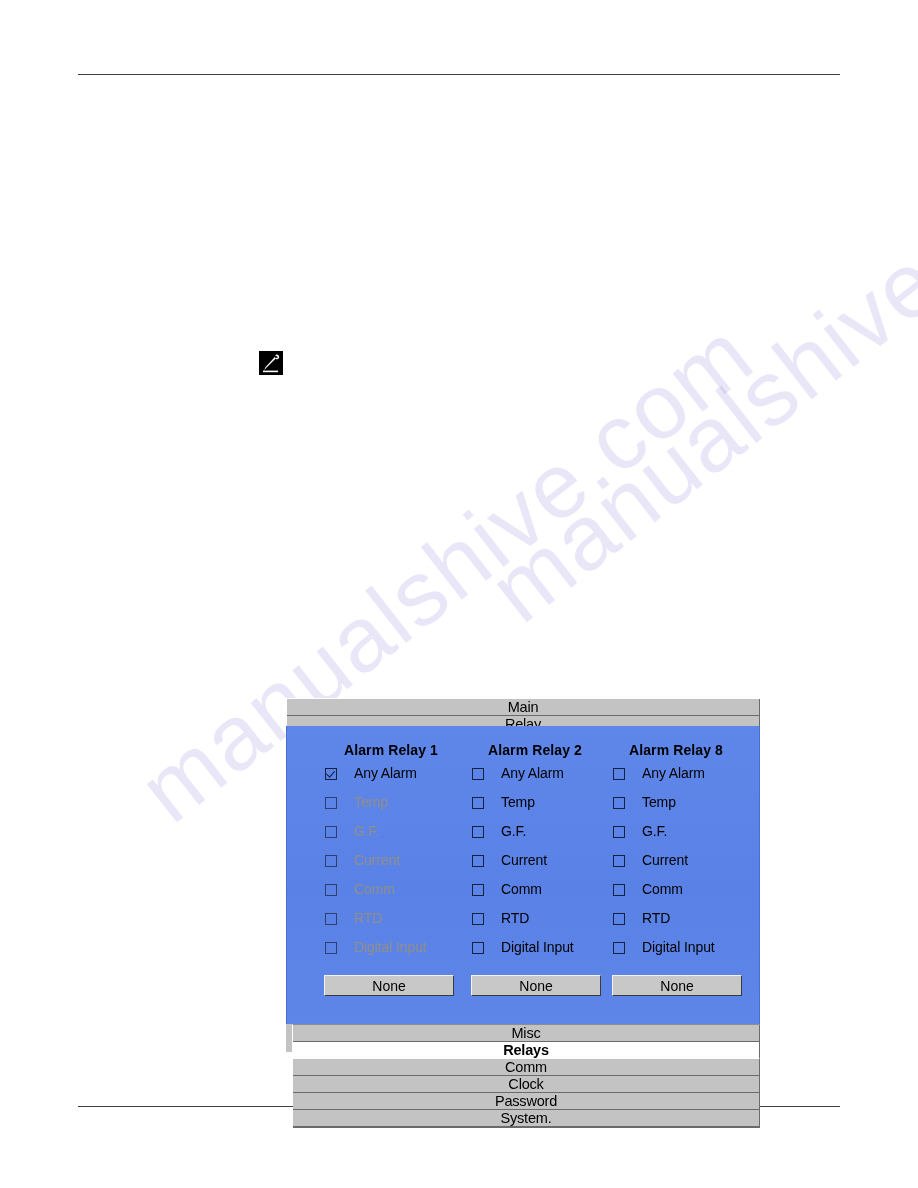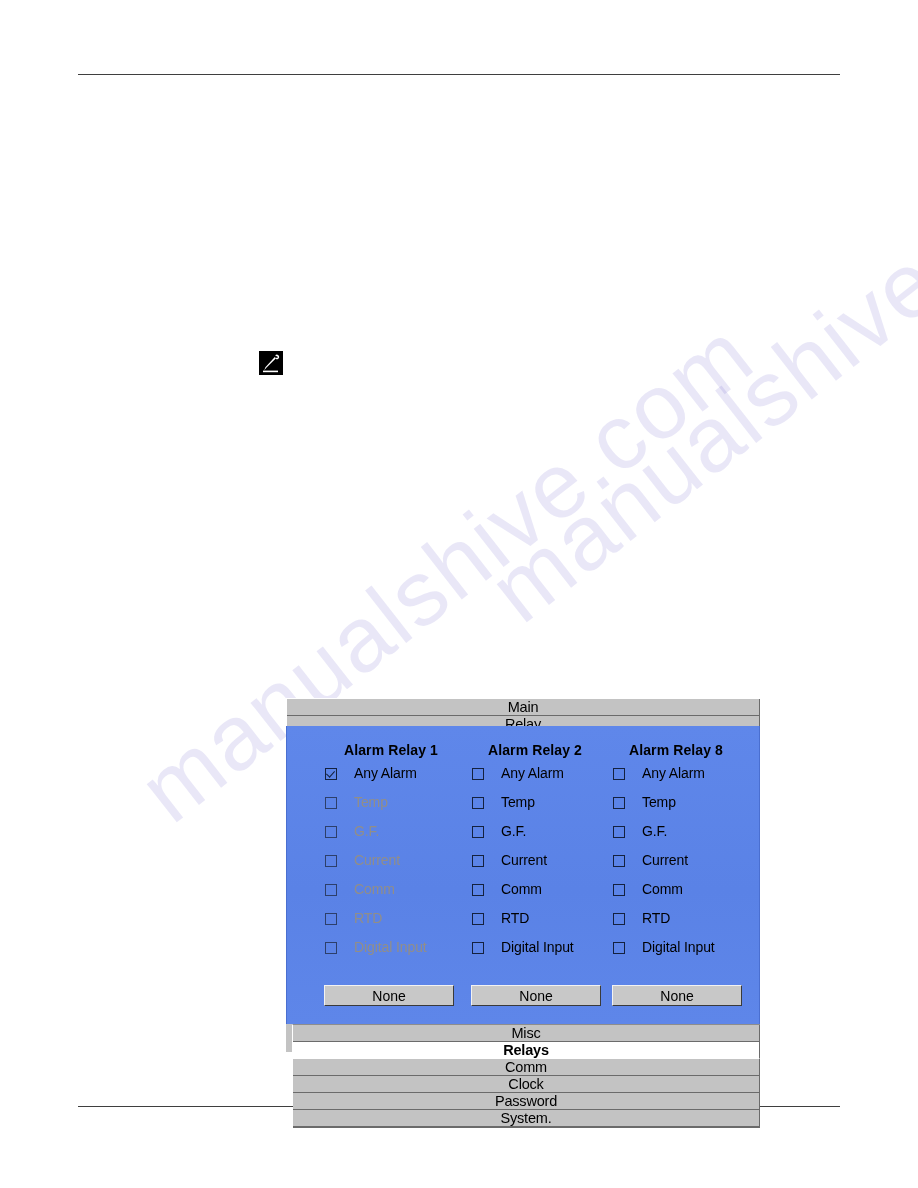--- a/index.html
+++ b/index.html
@@ -196,21 +196,21 @@
     margin-left: 17px;
     white-space: nowrap;
     letter-spacing: -0.1px;
   }
   .cb-row.disabled .cb-label {
     color: #9b9078;
     opacity: 0.85;
   }
 
   .none-btn {
-    margin-top: 17px;
+    margin-top: 7px;
     margin-left: 3px;
     width: 130px;
     height: 21px;
     background: #c8c8c8;
     border-top: 1.5px solid #f2f2f2;
     border-left: 1.5px solid #f2f2f2;
     border-right: 1.5px solid #3a3a3a;
     border-bottom: 1.5px solid #3a3a3a;
     box-sizing: border-box;
     font-family: "Liberation Sans", sans-serif;

